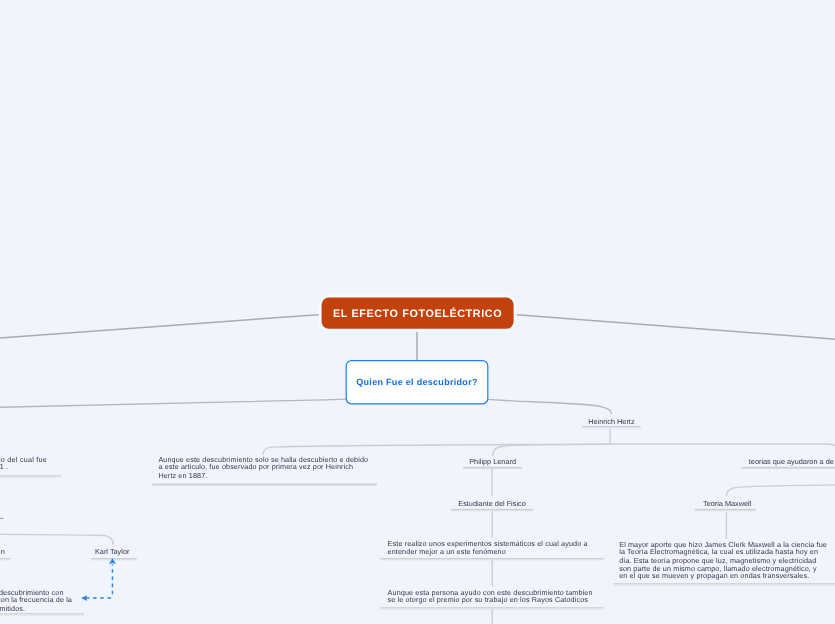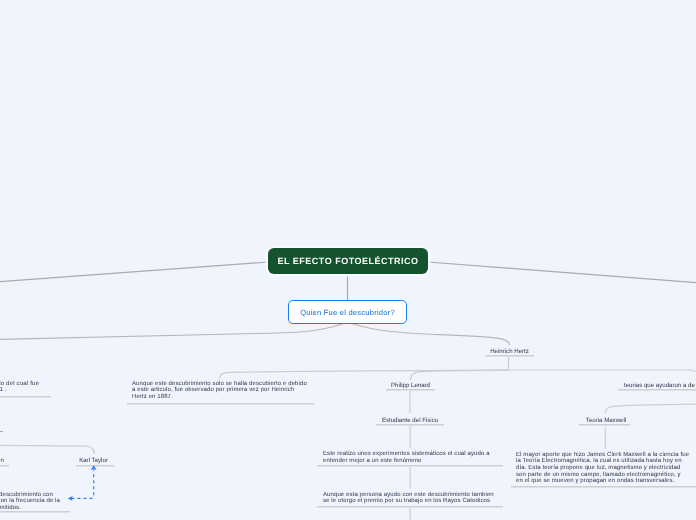--- a/index.html
+++ b/index.html
@@ -3,27 +3,27 @@
 <meta charset="utf-8">
 <style>
   html,body{margin:0;padding:0;}
   body{width:696px;height:520px;overflow:hidden;background:#f0f4fd;
        font-family:"Liberation Sans",sans-serif;
        -webkit-font-smoothing:antialiased;
        text-rendering:geometricPrecision;}
   #stage{position:relative;width:696px;height:520px;overflow:hidden;background:#f0f4fd;}
   #links{position:absolute;left:0;top:0;width:696px;height:520px;}
   .root-node{position:absolute;left:268px;top:248px;width:160px;height:26px;
-    background:#14532d;color:#fff;border-radius:6px;
+    background:#c2410c;color:#fff;border-radius:6px;
     font-weight:bold;font-size:9px;letter-spacing:.5px;
     display:flex;align-items:center;justify-content:center;
     box-shadow:0 0 0 2.5px #f7fafe;z-index:5;}
-  .q-node{position:absolute;left:288px;top:300px;width:119px;height:24px;
+  .q-node{position:absolute;left:288px;top:300px;width:119px;height:37px;
     background:#fff;border:1.35px solid #1a7ff0;border-radius:5px;box-sizing:border-box;
-    color:#0f6ede;font-weight:normal;font-size:7.5px;letter-spacing:.25px;
+    color:#0f6ede;font-weight:bold;font-size:7.5px;letter-spacing:.25px;
     display:flex;align-items:center;justify-content:center;z-index:5;}
   .tnode{position:absolute;color:#32374a;font-size:6.1px;line-height:7px;
     white-space:nowrap;text-align:center;}
   .uline{position:absolute;height:2px;background:linear-gradient(to bottom,#cdcfd4 0%,#cdcfd4 50%,#dfe1e7 50%,#dfe1e7 100%);}
   .note{position:absolute;color:#32374a;font-size:6px;line-height:6.55px;
     letter-spacing:.105px;white-space:nowrap;}
   .note div{height:6.55px;}
 </style>
 </head>
 <body>

